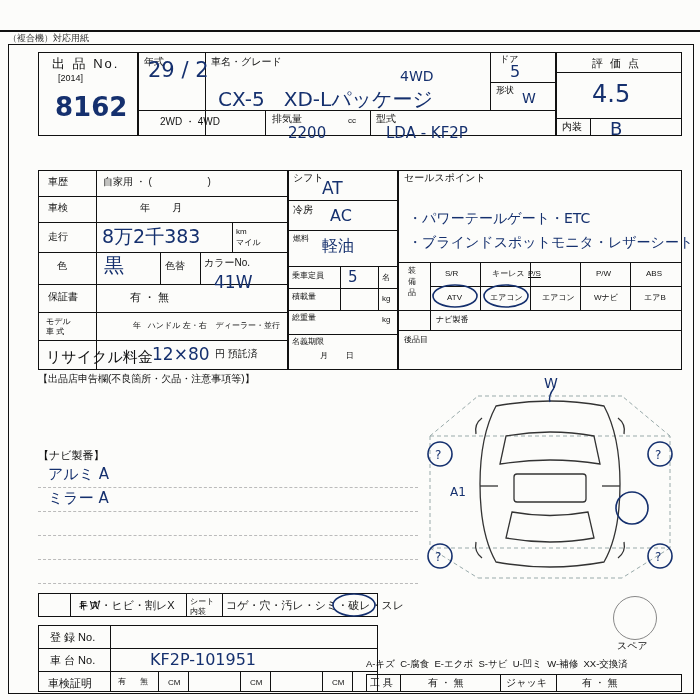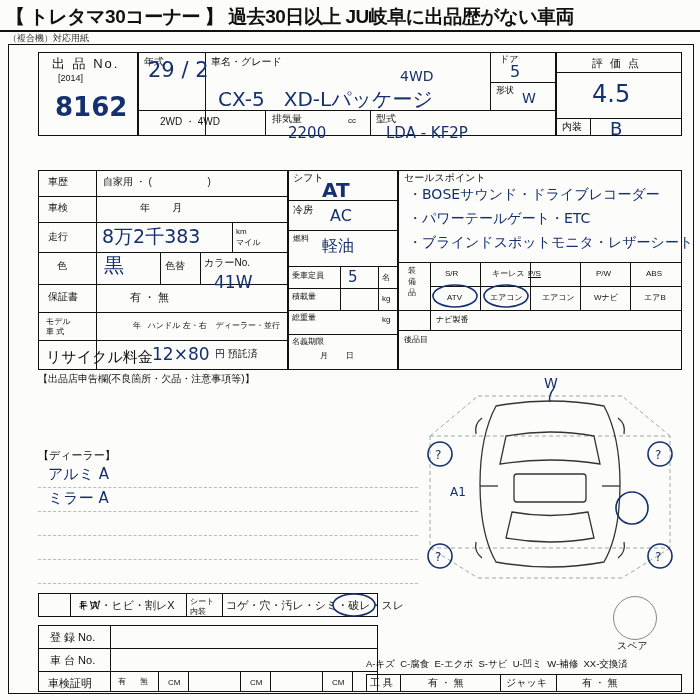--- a/index.html
+++ b/index.html
@@ -23,23 +23,20 @@
   #subline2{position:absolute;left:8px;top:27px;font-size:9px;color:#333;}
 
   
   #frame{position:absolute;left:8px;top:44px;width:684px;height:648px;border:1px solid #111;}
 </style>
 </head>
 <body>
 
 <div id="sheet">
 
-  <div id="hdr">
-    <div class="t">【 トレタマ30コーナー 】 過去30日以上 JU岐阜に出品歴がない車両</div>
-  </div>
   <div id="hdrline"></div>
   <div id="subline2" class="tiny" style="top:32px;">（複合機）対応用紙</div>
 
   <div id="frame"></div>
 
   <div class="bx" style="left:38px;top:52px;width:100px;height:84px;"></div>
   <div class="lbl" style="left:52px;top:57px;font-size:13px;letter-spacing:2px;">出 品 No.</div>
   <div class="lbl" style="left:58px;top:74px;font-size:9px;">[2014]</div>
   <div class="hw" style="left:55px;top:92px;font-size:26px;font-weight:bold;">8162</div>
 
@@ -116,21 +113,21 @@
   <div class="hline" style="left:288px;top:200px;width:110px;"></div>
   <div class="hline" style="left:288px;top:230px;width:110px;"></div>
   <div class="hline" style="left:288px;top:266px;width:110px;"></div>
   <div class="hline" style="left:288px;top:288px;width:110px;"></div>
   <div class="hline" style="left:288px;top:310px;width:110px;"></div>
   <div class="hline" style="left:288px;top:334px;width:110px;"></div>
   <div class="vline" style="left:340px;top:266px;height:44px;"></div>
   <div class="vline" style="left:378px;top:266px;height:44px;"></div>
 
   <div class="lbl" style="left:293px;top:173px;">シフト</div>
-  <div class="hw" style="left:322px;top:178px;font-size:20px;font-weight:bold;">AT</div>
+  <div class="hw" style="left:322px;top:178px;font-size:17px;">AT</div>
   <div class="lbl" style="left:293px;top:205px;">冷房</div>
   <div class="hw" style="left:330px;top:206px;font-size:16px;">AC</div>
   <div class="lbl tiny" style="left:293px;top:234px;line-height:1.3;">燃料</div>
   <div class="hw" style="left:322px;top:236px;font-size:16px;">軽油</div>
   <div class="lbl tiny" style="left:292px;top:272px;">乗車定員</div>
   <div class="hw" style="left:348px;top:268px;font-size:15px;">5</div>
   <div class="lbl tiny" style="left:382px;top:274px;">名</div>
   <div class="lbl tiny" style="left:292px;top:293px;">積載量</div>
   <div class="lbl tiny" style="left:382px;top:295px;">kg</div>
   <div class="lbl tiny" style="left:292px;top:314px;">総重量</div>
@@ -143,21 +140,20 @@
   <div class="hline" style="left:398px;top:310px;width:284px;"></div>
   <div class="hline" style="left:398px;top:330px;width:284px;"></div>
   <div class="vline" style="left:430px;top:262px;height:68px;"></div>
   <div class="hline" style="left:430px;top:286px;width:252px;"></div>
   <div class="vline" style="left:480px;top:262px;height:48px;"></div>
   <div class="vline" style="left:530px;top:262px;height:48px;"></div>
   <div class="vline" style="left:580px;top:262px;height:48px;"></div>
   <div class="vline" style="left:630px;top:262px;height:48px;"></div>
 
   <div class="lbl" style="left:404px;top:173px;">セールスポイント</div>
-  <div class="hw" style="left:408px;top:186px;font-size:14px;">・BOSEサウンド・ドライブレコーダー</div>
   <div class="hw" style="left:408px;top:210px;font-size:14px;">・パワーテールゲート・ETC</div>
   <div class="hw" style="left:408px;top:234px;font-size:14px;">・ブラインドスポットモニタ・レザーシート</div>
 
   <div class="lbl tiny" style="left:408px;top:266px;line-height:1.35;">装
 備
 品</div>
   <div class="lbl tiny" style="left:445px;top:270px;">S/R</div>
   <div class="lbl tiny" style="left:492px;top:270px;">キーレス</div>
   <div class="lbl tiny" style="left:528px;top:270px;text-decoration:underline;">P/S</div>
   <div class="lbl tiny" style="left:596px;top:270px;">P/W</div>
@@ -169,21 +165,21 @@
   <div class="lbl tiny" style="left:644px;top:294px;">エアB</div>
   <div class="lbl tiny" style="left:436px;top:316px;">ナビ製番</div>
   <div class="lbl tiny" style="left:404px;top:336px;">後品目</div>
 
   <svg class="abs" style="left:398px;top:262px;width:284px;height:50px;">
     <ellipse cx="57" cy="34" rx="22" ry="11" fill="none" stroke="#15306e" stroke-width="1.6"></ellipse>
     <ellipse cx="108" cy="34" rx="22" ry="11" fill="none" stroke="#15306e" stroke-width="1.6"></ellipse>
   </svg>
 
   <div class="bx" style="left:38px;top:440px;width:380px;height:150px;border:none;"></div>
-  <div class="lbl" style="left:38px;top:450px;font-size:11px;">【ディーラー】</div>
+  <div class="lbl" style="left:38px;top:450px;font-size:11px;">【ナビ製番】</div>
   <div class="hw" style="left:48px;top:465px;font-size:15px;">アルミ A</div>
   <div class="hw" style="left:48px;top:489px;font-size:15px;">ミラー A</div>
 
   <div class="dash" style="left:38px;top:487px;width:380px;"></div>
   <div class="dash" style="left:38px;top:511px;width:380px;"></div>
   <div class="dash" style="left:38px;top:535px;width:380px;"></div>
   <div class="dash" style="left:38px;top:559px;width:380px;"></div>
   <div class="dash" style="left:38px;top:583px;width:380px;"></div>
 
   <div class="bx" style="left:418px;top:378px;width:264px;height:212px;border:none;"></div>
@@ -251,20 +247,21 @@
   <div class="vline" style="left:110px;top:625px;height:67px;"></div>
   <div class="vline" style="left:158px;top:671px;height:21px;"></div>
   <div class="vline" style="left:188px;top:671px;height:21px;"></div>
   <div class="vline" style="left:240px;top:671px;height:21px;"></div>
   <div class="vline" style="left:270px;top:671px;height:21px;"></div>
   <div class="vline" style="left:322px;top:671px;height:21px;"></div>
   <div class="vline" style="left:352px;top:671px;height:21px;"></div>
 
   <div class="lbl" style="left:50px;top:632px;font-size:11px;">登 録 No.</div>
   <div class="lbl" style="left:50px;top:655px;font-size:11px;">車 台 No.</div>
+  <div class="hw" style="left:150px;top:650px;font-size:16px;">KF2P-101951</div>
   <div class="lbl" style="left:48px;top:678px;font-size:11px;">車検証明</div>
   <div class="lbl tiny" style="left:118px;top:678px;">有</div>
   <div class="lbl tiny" style="left:140px;top:678px;">無</div>
   <div class="lbl tiny" style="left:168px;top:679px;">CM</div>
   <div class="lbl tiny" style="left:250px;top:679px;">CM</div>
   <div class="lbl tiny" style="left:332px;top:679px;">CM</div>
 
   <div class="lbl" style="left:366px;top:659px;font-size:9.5px;">A-キズ  C-腐食  E-エクボ  S-サビ  U-凹ミ  W-補修  XX-交換済</div>
   <div class="bx" style="left:366px;top:674px;width:316px;height:18px;"></div>
   <div class="vline" style="left:400px;top:674px;height:18px;"></div>

